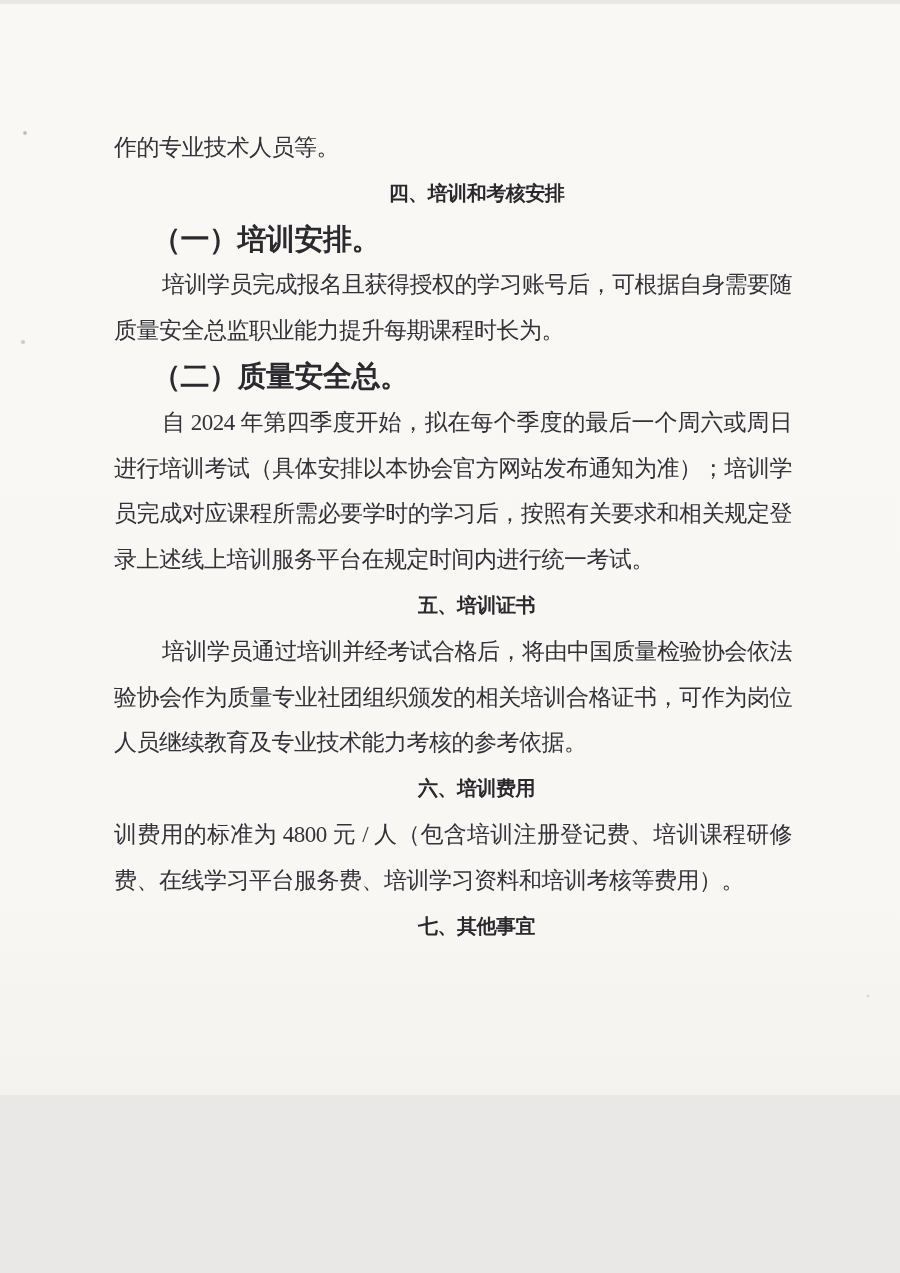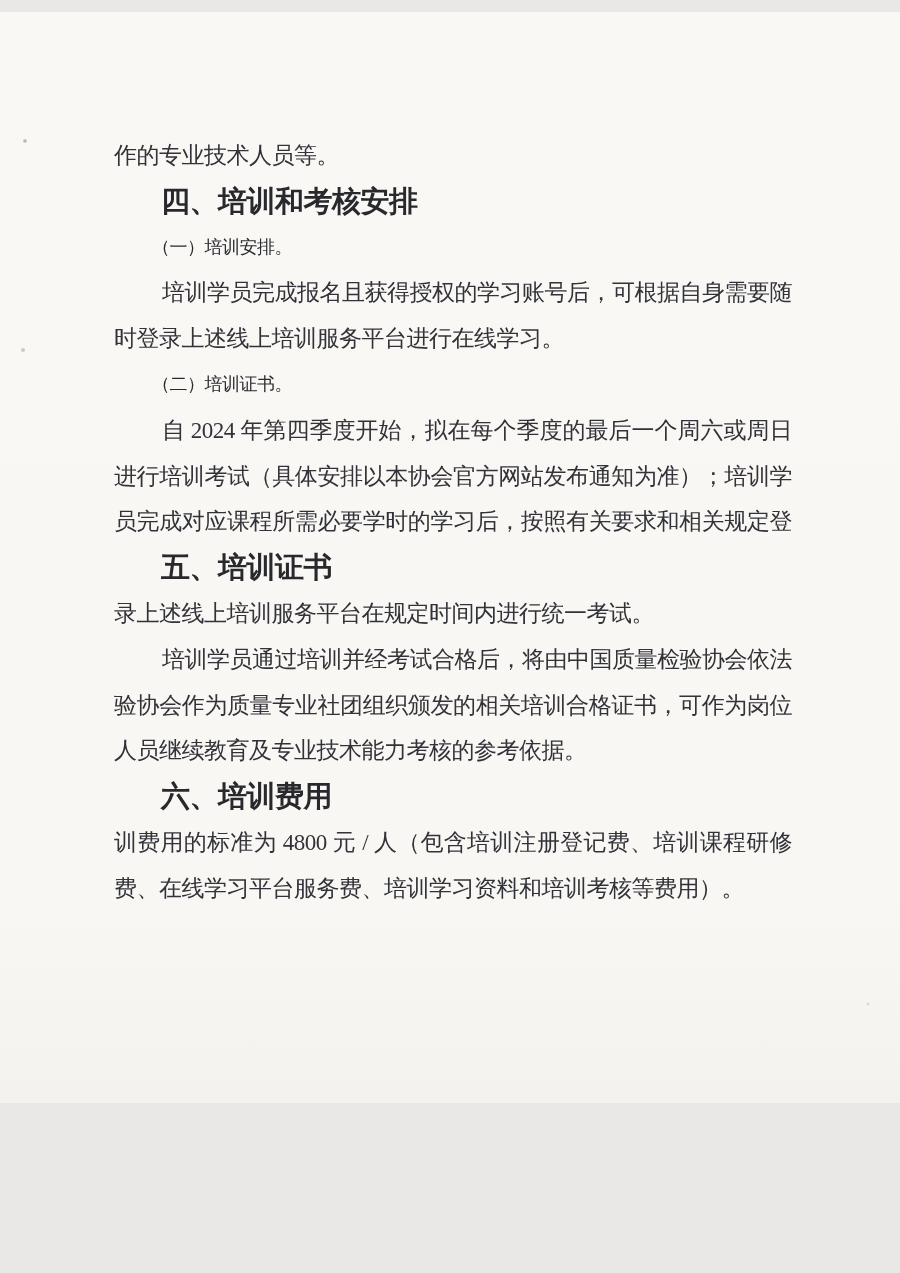--- a/index.html
+++ b/index.html
@@ -4,21 +4,21 @@
 <style>
   html, body {
     margin: 0;
     padding: 0;
     background: #e9e8e6;
   }
   .scan-page {
     position: relative;
     width: 900px;
     height: 1091px;
-    margin: 12px auto;
+    margin: 4px auto;
     background:
       radial-gradient(circle at 25px 129px, rgba(110,110,122,.45) 0 1.2px, rgba(110,110,122,0) 2.4px),
       radial-gradient(circle at 23px 338px, rgba(120,120,132,.35) 0 1.4px, rgba(120,120,132,0) 2.6px),
       radial-gradient(circle at 868px 992px, rgba(130,130,140,.22) 0 1px, rgba(130,130,140,0) 2px),
       linear-gradient(180deg, #f9f8f5 0%, #f8f7f4 82%, #f3f2ef 100%);
     overflow: hidden;
     font-family: "Liberation Serif", "DejaVu Serif", serif;
     color: #323238;
   }
   .text-block {
@@ -40,27 +40,28 @@
     text-align: justify;
     text-align-last: justify;
     text-justify: inter-character;
     font-family: Liberation Serif, serif;
   }
   .line.heading {
     font-family: "Liberation Sans", "DejaVu Sans", sans-serif;
     font-weight: 700;
     color: #28282d;
     padding-left: 47px;
-    font-size: 29px;
+    font-size: 20px;
+    text-align: center;
   }
   .line.subheading {
-    font-weight: 400;
+    font-weight: 700;
     color: #2a2a2f;
     padding-left: 38px;
-    font-size: 18px;
+    font-size: 29px;
   }
   .ind-p { padding-left: 48px; }
   .ind-s { padding-left: 38px; }
   .page-footer {
     position: absolute;
     left: 113px;
     top: 1160px;
     height: 32px;
     line-height: 32px;
     font-size: 21px;
@@ -70,28 +71,29 @@
 </style>
 </head>
 <body>
 
 <div class="scan-page">
   <div class="text-block">
     <div class="line">作的专业技术人员等。</div>
     <div class="line heading">四、培训和考核安排</div>
     <div class="line subheading">（一）培训安排。</div>
     <div class="line ind-p fill">培训学员完成报名且获得授权的学习账号后，可根据自身需要随</div>
-    <div class="line">时登录上述线上培训服务平台进行在线学习。</div>
-    <div class="line subheading">（二）培训证书。</div>
+    <div class="line">质量安全总监职业能力提升每期课程时长为。</div>
+    <div class="line subheading">（二）质量安全总。</div>
     <div class="line ind-p fill">自 2024 年第四季度开始，拟在每个季度的最后一个周六或周日</div>
     <div class="line fill">进行培训考试（具体安排以本协会官方网站发布通知为准）；培训学</div>
     <div class="line fill">员完成对应课程所需必要学时的学习后，按照有关要求和相关规定登</div>
+    <div class="line">录上述线上培训服务平台在规定时间内进行统一考试。</div>
     <div class="line heading">五、培训证书</div>
-    <div class="line">录上述线上培训服务平台在规定时间内进行统一考试。</div>
     <div class="line ind-p fill">培训学员通过培训并经考试合格后，将由中国质量检验协会依法</div>
     <div class="line fill">验协会作为质量专业社团组织颁发的相关培训合格证书，可作为岗位</div>
     <div class="line">人员继续教育及专业技术能力考核的参考依据。</div>
     <div class="line heading">六、培训费用</div>
     <div class="line fill">训费用的标准为 4800 元 / 人（包含培训注册登记费、培训课程研修</div>
     <div class="line">费、在线学习平台服务费、培训学习资料和培训考核等费用）。</div>
+    <div class="line heading">七、其他事宜</div>
   </div>
   <div class="page-footer">— 4 —</div>
 </div>
 
 </body></html>

